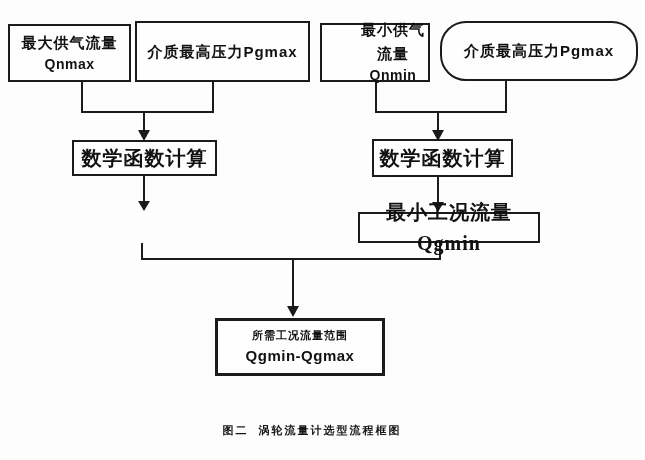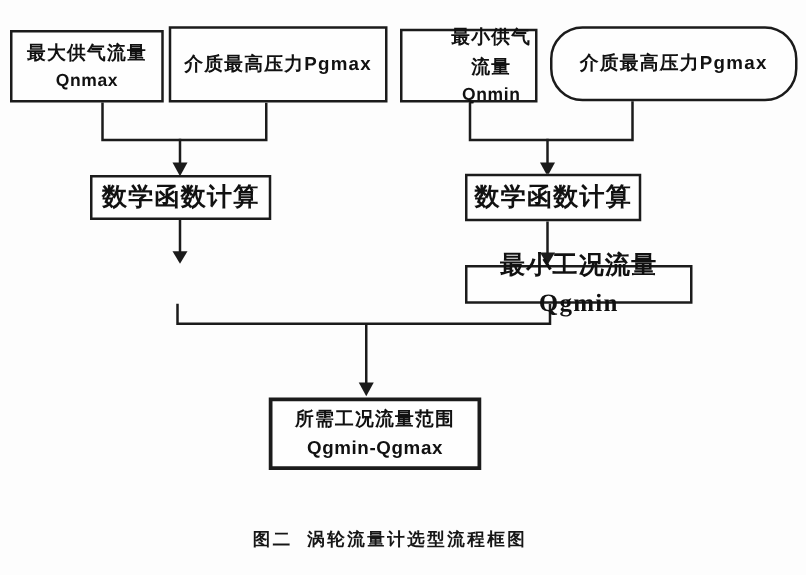--- a/index.html
+++ b/index.html
@@ -35,29 +35,29 @@
     line-height: 1.55;
     letter-spacing: 1px;
   }
   .node .zh { font-size: 15px; }
   .node .latin { font-size: 14px; letter-spacing: 0.5px; }
   .node.wide .zh { font-size: 15px; }
   .node.single { font-size: 20px; font-family: Liberation Serif, serif; }
   .node.result {
     border-width: 3px;
   }
-  .node.result .zh { font-size: 15px; }
+  .node.result .zh { font-size: 11px; }
   .node.result .latin { font-size: 15px; }
   .caption {
     position: absolute;
     left: 0;
     top: 423px;
     width: 624px;
     text-align: center;
-    font-size: 14px;
+    font-size: 11px;
     font-weight: bold;
     letter-spacing: 2px;
     white-space: pre;
     color: #161616;
   }
 </style>
 </head>
 <body>
 
 <div class="stage">
@@ -108,21 +108,21 @@
 
   <div class="node single" style="left:72px; top:140px; width:145px; height:36px;">
     <span>数学函数计算</span>
   </div>
 
   <div class="node single" style="left:372px; top:139px; width:141px; height:38px;">
     <span>数学函数计算</span>
   </div>
 
 
-  <div class="node single" style="left:372px; top:212px; width:182px; height:31px;">
+  <div class="node single" style="left:358px; top:212px; width:182px; height:31px;">
     <span>最小工况流量Qgmin</span>
   </div>
 
   <div class="node result" style="left:215px; top:318px; width:170px; height:58px;">
     <span class="zh">所需工况流量范围</span>
     <span class="latin">Qgmin-Qgmax</span>
   </div>
 
   <div class="caption">图二  涡轮流量计选型流程框图</div>
 

